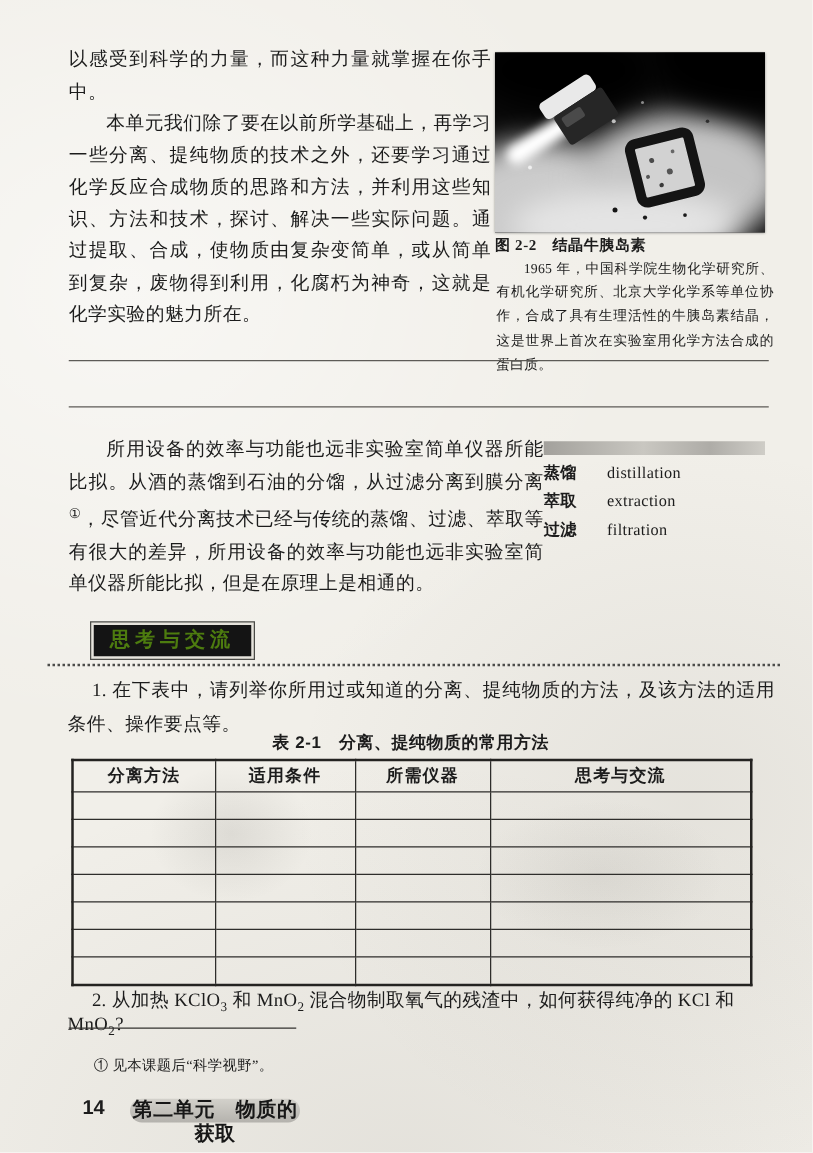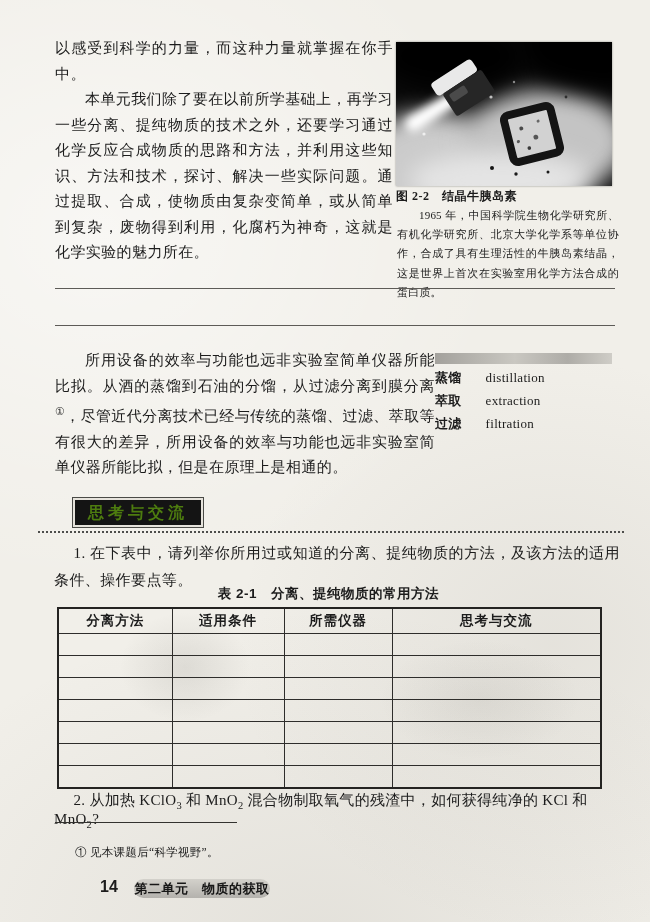--- a/index.html
+++ b/index.html
@@ -68,25 +68,25 @@
   .smudge{pointer-events:none;}
   .smudge-a{left:120px;top:612px;width:130px;height:110px;
     background:radial-gradient(closest-side, rgba(60,58,52,.10), transparent);}
   .smudge-b{left:380px;top:640px;width:200px;height:120px;
     background:radial-gradient(closest-side, rgba(60,58,52,.07), transparent);}
   
   .footnote-rule{left:55px;top:822px;width:182px;border-top:1px solid #33322f;}
   .footnote{left:75px;top:833px;width:420px;font-size:11.5px;letter-spacing:.3px;margin-top:12px;}
   
   .page-num{left:66px;top:878px;font-size:16px;font-weight:bold;
-    font-family:"Liberation Sans","DejaVu Sans",sans-serif;margin-left:34px;}
+    font-family:"Liberation Sans","DejaVu Sans",sans-serif;}
   .footer-pill{left:104px;top:879px;width:136px;height:19px;line-height:19px;border-radius:10px;
     background:linear-gradient(180deg,#d3d1cb,#b4b2ad);text-align:center;
-    font-size:13px;font-weight:bold;font-family:"Liberation Sans","DejaVu Sans",sans-serif;
-    letter-spacing:.5px;color:#171717;margin-left:30px;}
+    font-size:16px;font-weight:bold;font-family:"Liberation Sans","DejaVu Sans",sans-serif;
+    letter-spacing:.5px;color:#171717;}
 </style>
 </head>
 <body>
 
 <div class="page">
 
   <div class="abs intro-text">
     <p>以感受到科学的力量，而这种力量就掌握在你手中。</p>
     <p class="indent">本单元我们除了要在以前所学基础上，再学习一些分离、提纯物质的技术之外，还要学习通过化学反应合成物质的思路和方法，并利用这些知识、方法和技术，探讨、解决一些实际问题。通过提取、合成，使物质由复杂变简单，或从简单到复杂，废物得到利用，化腐朽为神奇，这就是化学实验的魅力所在。</p>
   </div>

